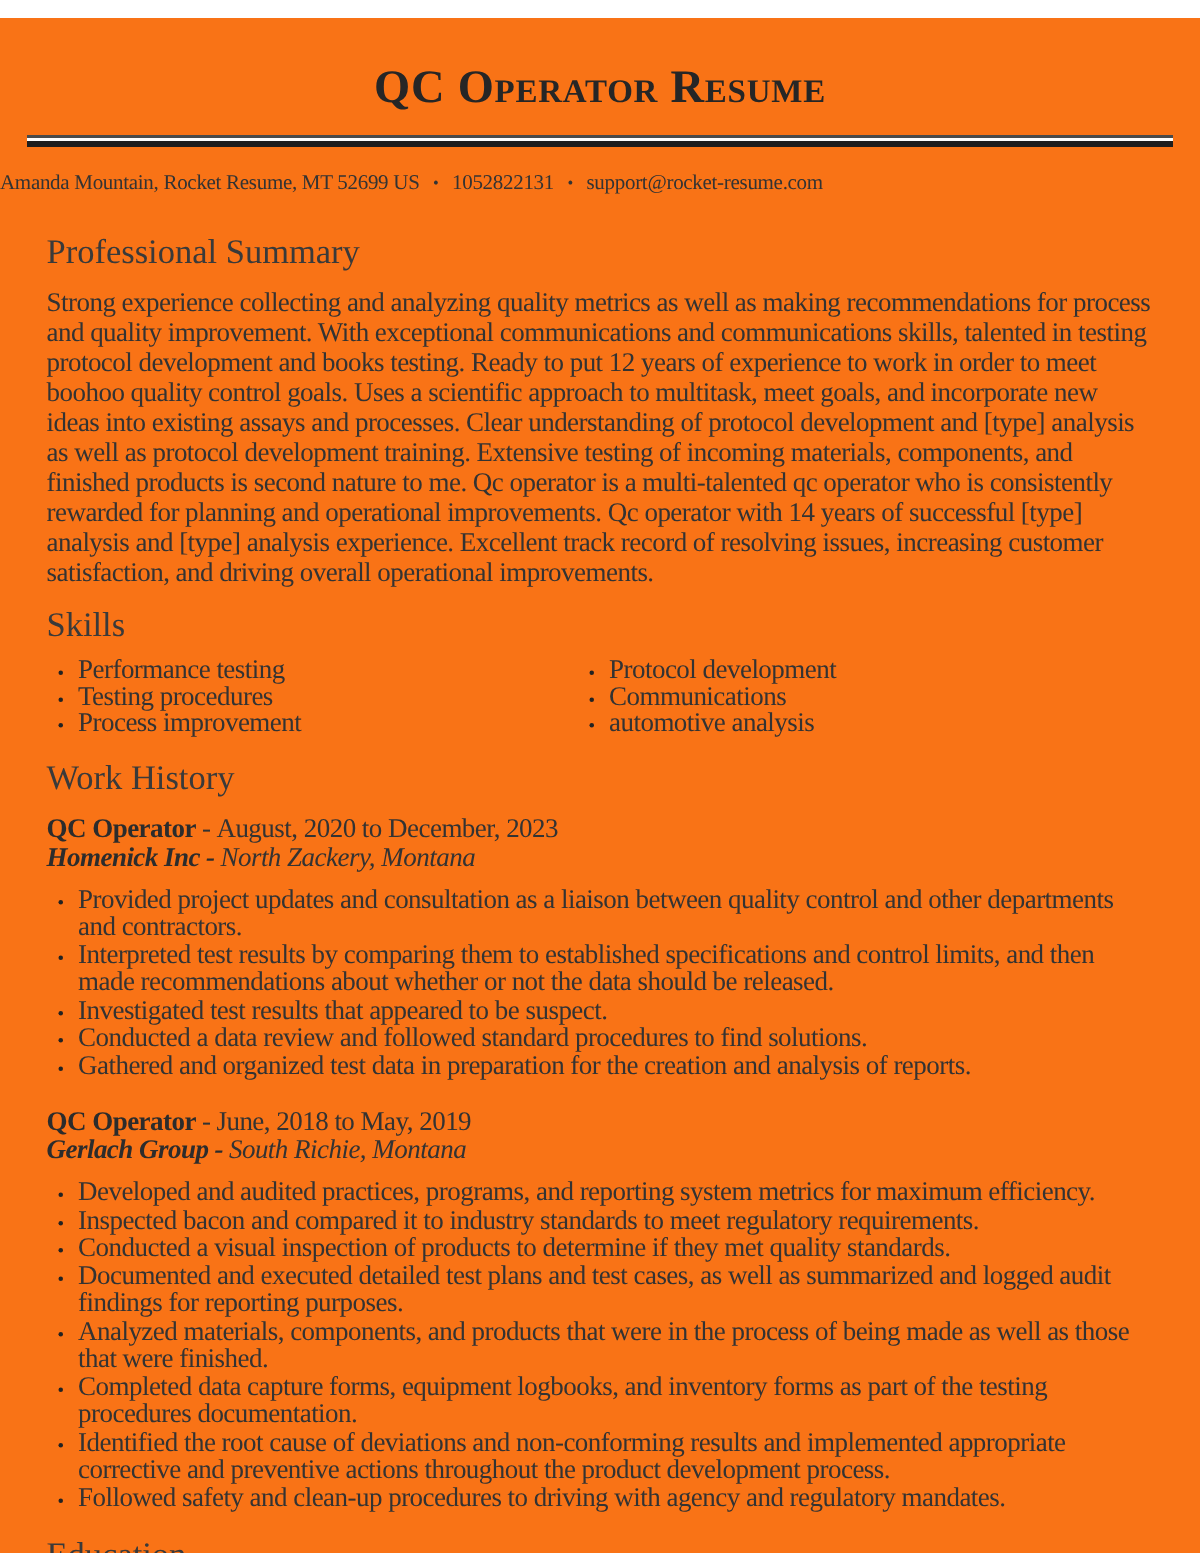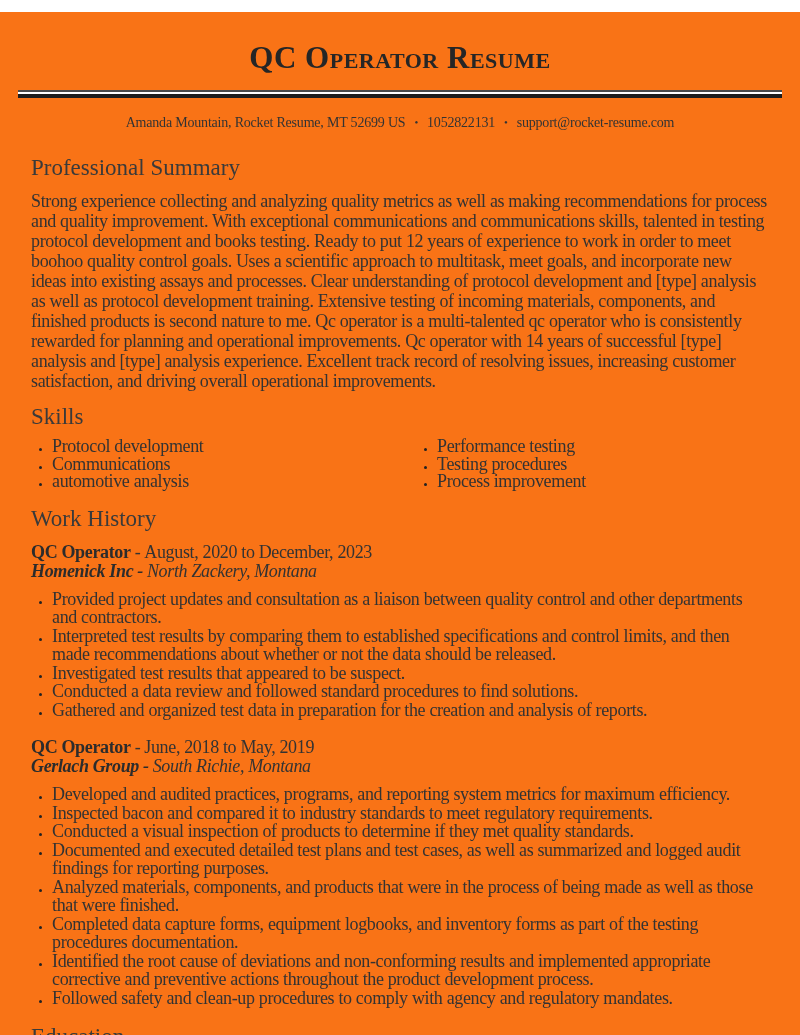--- a/index.html
+++ b/index.html
@@ -23,21 +23,21 @@
   }
   .double-rule {
     margin:15px 18px 0 18px;
     height:2px;
     background:#ffffff;
     border-top:2px solid #4a4a4a;
     border-bottom:4px solid #1d1d1d;
   }
   .contact {
     margin-top:16px;
-    text-align:center;
+    text-align:left;
     font-size:14px; line-height:16px;
     letter-spacing:-0.2px;
     color:#333333;
   }
   .contact .sep { display:inline-block; margin:0 9px; font-size:11px; vertical-align:1px; color:#333333; }
   .content { padding:0 30px 0 31px; }
   .h2 {
     font-weight:400;
     font-size:23px; line-height:26px;
     color:#3a3a3a;
@@ -79,29 +79,29 @@
     <span>Amanda Mountain, Rocket Resume, MT 52699 US</span><span class="sep">•</span><span>1052822131</span><span class="sep">•</span><span>support@rocket-resume.com</span>
   </div>
 
   <div class="content">
 
     <h2 class="h2 summary-h">Professional Summary</h2>
     <p class="summary-text body-fs">Strong experience collecting and analyzing quality metrics as well as making recommendations for process and quality improvement. With exceptional communications and communications skills, talented in testing protocol development and books testing. Ready to put 12 years of experience to work in order to meet boohoo quality control goals. Uses a scientific approach to multitask, meet goals, and incorporate new ideas into existing assays and processes. Clear understanding of protocol development and [type] analysis as well as protocol development training. Extensive testing of incoming materials, components, and finished products is second nature to me. Qc operator is a multi-talented qc operator who is consistently rewarded for planning and operational improvements. Qc operator with 14 years of successful [type] analysis and [type] analysis experience. Excellent track record of resolving issues, increasing customer satisfaction, and driving overall operational improvements.</p>
 
     <h2 class="h2 skills-h">Skills</h2>
     <div class="skills-cols body-fs">
+      <ul class="skills-col right">
+        <li>Performance testing</li>
+        <li>Testing procedures</li>
+        <li>Process improvement</li>
+      </ul>
       <ul class="skills-col left">
         <li>Protocol development</li>
         <li>Communications</li>
         <li>automotive analysis</li>
-      </ul>
-      <ul class="skills-col right">
-        <li>Performance testing</li>
-        <li>Testing procedures</li>
-        <li>Process improvement</li>
       </ul>
     </div>
 
     <h2 class="h2 work-h">Work History</h2>
 
     <div class="job">
       <div class="line body-fs">
         <span class="b">QC Operator</span><span class="dash">-</span><span>August, 2020 to December, 2023</span>
       </div>
       <div class="line body-fs">
@@ -124,21 +124,21 @@
         <span class="bi">Gerlach Group</span><span class="dash bi">-</span><span class="i">South Richie, Montana</span>
       </div>
       <ul class="job-bullets body-fs">
         <li>Developed and audited practices, programs, and reporting system metrics for maximum efficiency.</li>
         <li>Inspected bacon and compared it to industry standards to meet regulatory requirements.</li>
         <li>Conducted a visual inspection of products to determine if they met quality standards.</li>
         <li>Documented and executed detailed test plans and test cases, as well as summarized and logged audit findings for reporting purposes.</li>
         <li>Analyzed materials, components, and products that were in the process of being made as well as those that were finished.</li>
         <li>Completed data capture forms, equipment logbooks, and inventory forms as part of the testing procedures documentation.</li>
         <li>Identified the root cause of deviations and non-conforming results and implemented appropriate corrective and preventive actions throughout the product development process.</li>
-        <li>Followed safety and clean-up procedures to comply with agency and regulatory mandates.</li>
+        <li>Followed safety and clean-up procedures to driving with agency and regulatory mandates.</li>
       </ul>
     </div>
 
     <h2 class="h2 edu-h">Education</h2>
 
     <div class="edu-block">
       <div class="line body-fs">
         <span class="b">High School</span><span class="dash">-</span><span>2018</span>
       </div>
       <div class="line body-fs">

